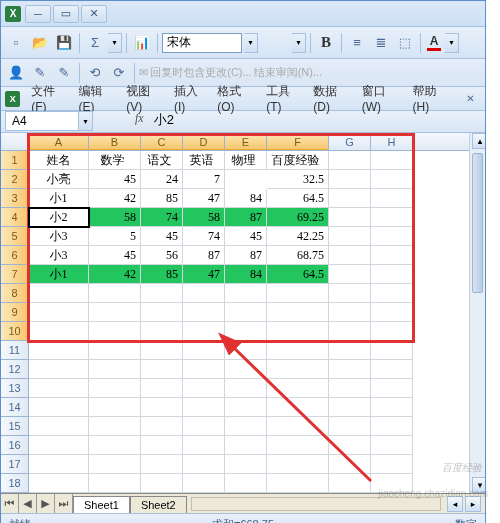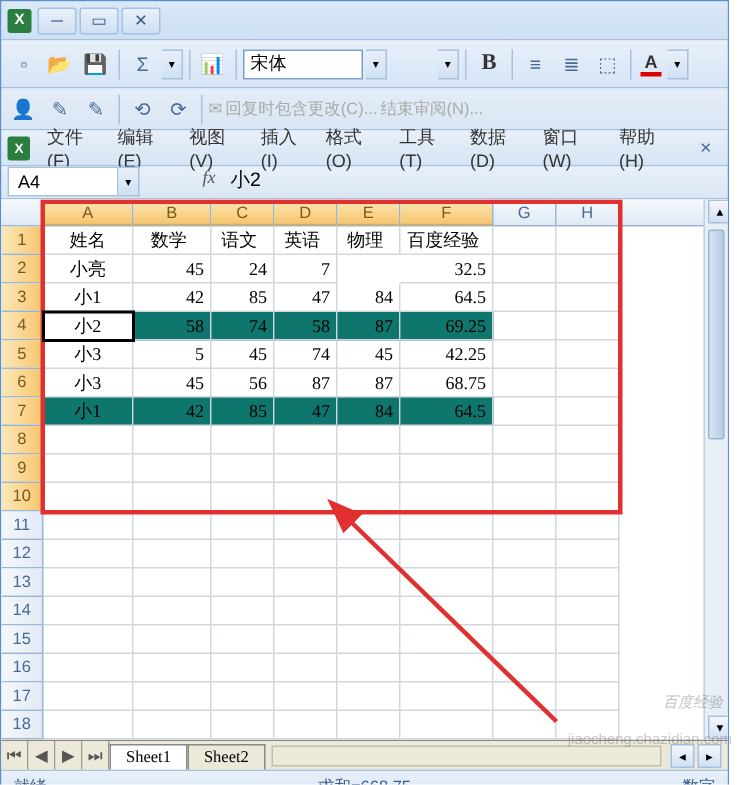--- a/index.html
+++ b/index.html
@@ -41,30 +41,30 @@
 .ch { border-right: 1px solid #9bb5d3; text-align: center; font-size: 11px; color: #4a6a95; line-height: 18px; }
 .ch.sel { background: linear-gradient(#fce8b8,#f8c66e); color: #7a5a20; border-bottom: 1px solid #e8a838; }
 
 .rows { height: 342px; overflow: hidden; }
 .row { display: flex; height: 19px; }
 .rh { width: 28px; background: linear-gradient(90deg,#f5f8fc,#e0eaf5); border-right: 1px solid #9bb5d3; border-bottom: 1px solid #9bb5d3; text-align: center; font-size: 11px; color: #4a6a95; line-height: 19px; }
 .rh.sel { background: linear-gradient(90deg,#fce8b8,#f8c66e); color: #7a5a20; border-right-color:#e8a838; }
 .cell { border-right: 1px solid #d0d7de; border-bottom: 1px solid #d0d7de; text-align: center; font-size: 12px; line-height: 19px; font-family: "SimSun","Microsoft YaHei"; overflow:hidden; white-space:nowrap; }
 .cell.data-col { text-align: right; padding-right: 4px; }
 .cell.name-col { text-align: center; }
-.row.hl .cell.in-region { background: #0f766e; }
+.row.hl .cell.in-region { background: #22c55e; }
 .active-cell { background: #fff !important; outline: 2px solid #000; outline-offset: -1px; position: relative; z-index: 2; }
 
 .red-box { position: absolute; border: 3px solid #e03030; pointer-events: none; }
 .arrow-line { position: absolute; pointer-events: none; }
 
 .sheet-tabs { height: 20px; background: #ece9d8; border-top: 1px solid #888; display: flex; align-items: center; font-size: 11px; }
 .nav-btns { display: flex; height: 100%; }
 .nav-btn { width: 18px; border-right: 1px solid #999; display: flex; align-items: center; justify-content: center; color: #555; background: #ece9d8; }
-.tab { padding: 2px 10px; background: #fff; border: 1px solid #888; border-bottom: none; border-radius: 0 0 0 0; margin-top: 1px; font-family: Liberation Serif, serif; }
+.tab { padding: 2px 10px; background: #fff; border: 1px solid #888; border-bottom: none; border-radius: 0 0 0 0; margin-top: 1px; font-family: Liberation Sans, sans-serif; }
 .tab.inactive { background: #ece9d8; }
 .tab-scroll { flex: 1; display: flex; align-items: center; justify-content: flex-end; padding-right: 4px; }
 .sc-arrow { width: 16px; height: 16px; background: linear-gradient(#f5f8fc,#d0e0f2); border: 1px solid #a6c1e0; display: flex; align-items: center; justify-content: center; font-size: 9px; margin-left: 2px; }
 
 .statusbar { height: 22px; background: linear-gradient(#e8f0fa,#d5e4f5); border-top: 1px solid #a6c1e0; display: flex; align-items: center; padding: 0 8px; font-size: 11px; color: #3b5b85; }
 .status-mid { flex: 1; text-align: center; }
 .watermark { position: absolute; right: 18px; bottom: 48px; color: rgba(100,100,100,.4); font-size: 10px; font-style: italic; pointer-events: none; }
 .watermark2 { position: absolute; right: 12px; bottom: 24px; color: rgba(100,100,100,.35); font-size: 10px; pointer-events: none; }
 
 .vscroll { position: absolute; right: 0; top: 0; bottom: 0; width: 16px; background: #e8eef6; border-left: 1px solid #c0cfe2; display: flex; flex-direction: column; }

